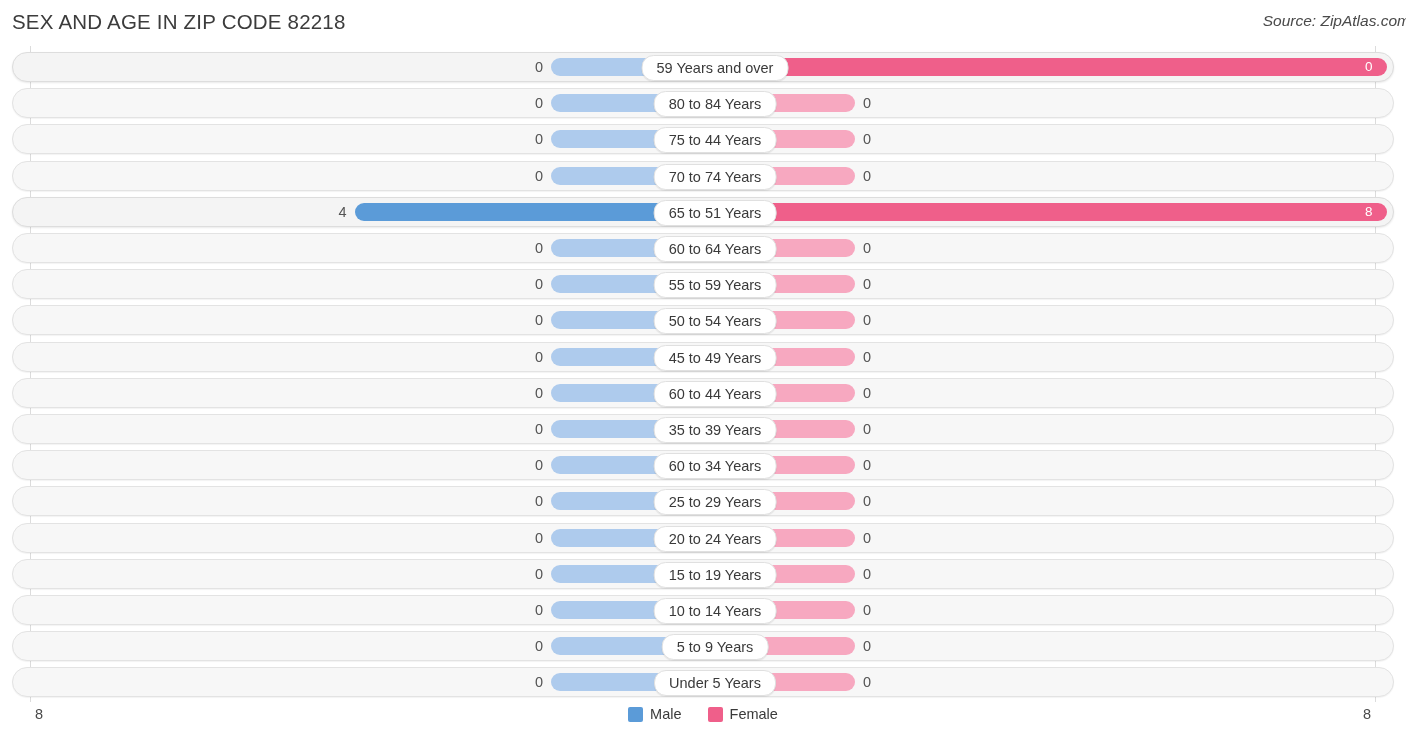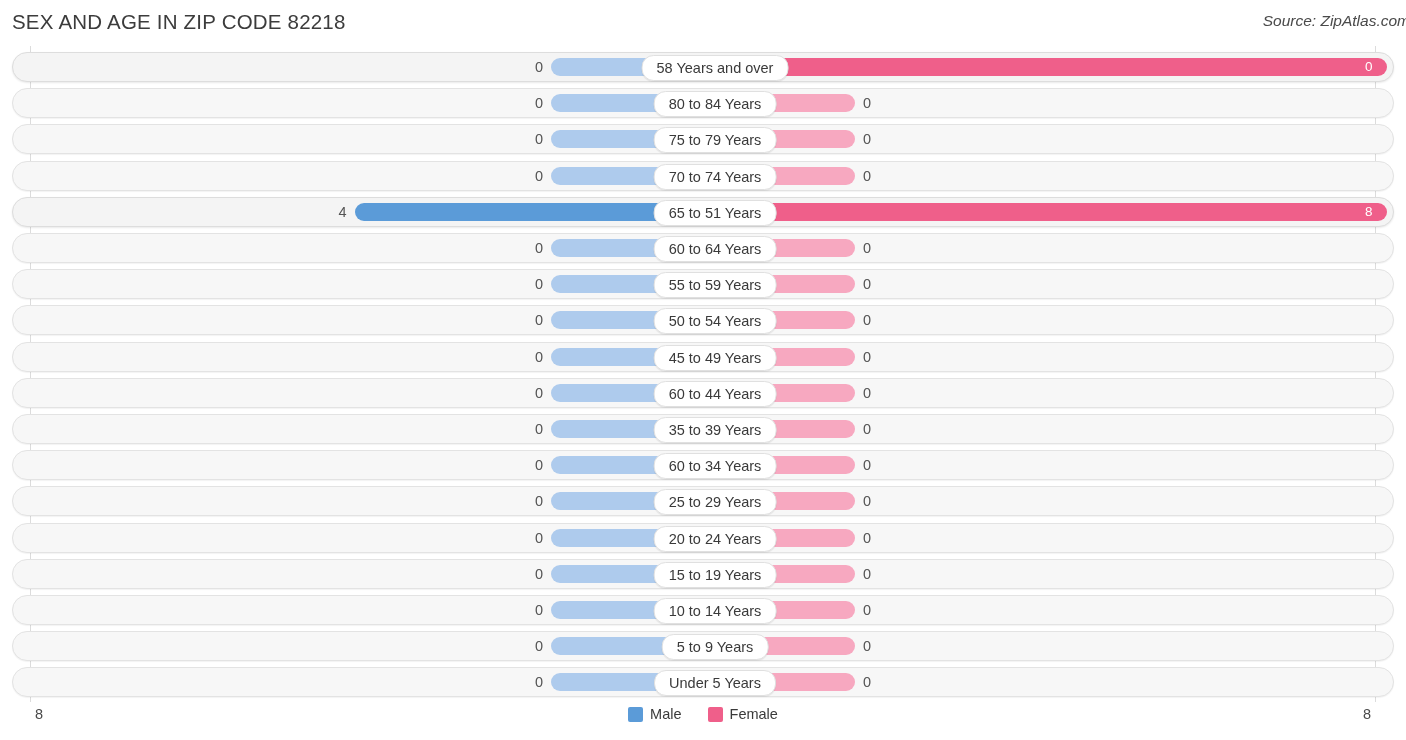--- a/index.html
+++ b/index.html
@@ -195,37 +195,37 @@
 <div id="plot">
   <div class="axis-line" id="axis-left"></div>
   <div class="axis-line" id="axis-right"></div>
   <div id="rows-container">
       <div class="row highlight" style="top: 6px;">
         <div class="track"></div>
         <div class="bar male zero" style="width: 140px;"></div>
         <div class="bar female" style="width: 672px;"></div>
         <div class="val male" style="right: 851px;">0</div>
         <div class="val female inside" style="left: 1353px;">0</div>
-        <div class="age-pill">58 Years and over</div>
+        <div class="age-pill">59 Years and over</div>
       </div>
       <div class="row" style="top: 42.2px;">
         <div class="track"></div>
         <div class="bar male zero" style="width: 140px;"></div>
         <div class="bar female zero" style="width: 140px;"></div>
         <div class="val male" style="right: 851px;">0</div>
         <div class="val female" style="left: 851px;">0</div>
         <div class="age-pill">80 to 84 Years</div>
       </div>
       <div class="row" style="top: 78.4px;">
         <div class="track"></div>
         <div class="bar male zero" style="width: 140px;"></div>
         <div class="bar female zero" style="width: 140px;"></div>
         <div class="val male" style="right: 851px;">0</div>
         <div class="val female" style="left: 851px;">0</div>
-        <div class="age-pill">75 to 79 Years</div>
+        <div class="age-pill">75 to 44 Years</div>
       </div>
       <div class="row" style="top: 114.6px;">
         <div class="track"></div>
         <div class="bar male zero" style="width: 140px;"></div>
         <div class="bar female zero" style="width: 140px;"></div>
         <div class="val male" style="right: 851px;">0</div>
         <div class="val female" style="left: 851px;">0</div>
         <div class="age-pill">70 to 74 Years</div>
       </div>
       <div class="row highlight" style="top: 150.8px;">

